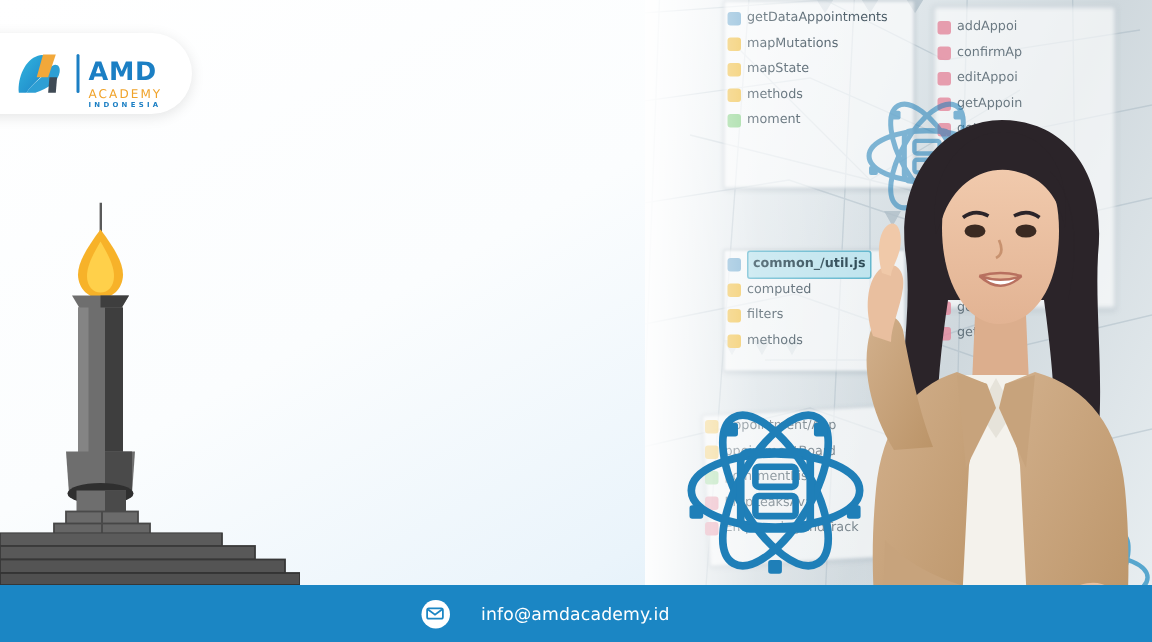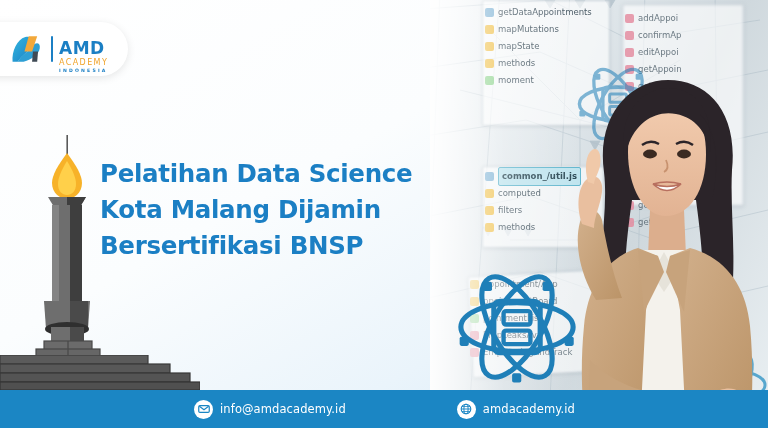--- a/index.html
+++ b/index.html
@@ -97,21 +97,21 @@
     font-weight:bold;font-size:24.5px;line-height:36px;
     color:#1b7fc4;letter-spacing:-.3px;
   }
   .headline div{white-space:nowrap;}
   
   .footer{
     position:absolute;left:0;bottom:0;width:768px;height:38px;
     background:#1b86c4;
     display:flex;align-items:center;justify-content:center;gap:26px;
   }
-  .fitem{display:flex;align-items:center;gap:7px;padding-left:43px;}
+  .fitem{display:flex;align-items:center;gap:21px;padding-left:43px;}
   .fic{
     width:19px;height:19px;border-radius:50%;background:#ffffff;
     display:flex;align-items:center;justify-content:center;flex:0 0 auto;
   }
   .ftxt{
     font-family:"DejaVu Sans",sans-serif;font-size:11.5px;color:#ffffff;
     letter-spacing:.1px;white-space:nowrap;
   }
   .fgap{width:16px;}
 </style>
@@ -444,50 +444,33 @@
       <path d="M27 20 L33 20 L32 32 L26 32 Z" fill="#3f4a55"></path>
     </svg>
     <div class="logo-div"></div>
     <div class="logo-txt">
       <span class="logo-amd">AMD</span>
       <span class="logo-acad">ACADEMY</span>
       <span class="logo-indo">INDONESIA</span>
     </div>
   </div>
 
-  <div class="headline">
-    <div>Pelatihan Data Science</div>
-    <div>Kota Malang Dijamin</div>
-    <div>Bersertifikasi BNSP</div>
-  </div>
 
   <div class="footer">
 
     <div class="fitem">
       <span class="fic">
         <svg width="12" height="12" viewBox="0 0 16 16">
           <rect x="1" y="3.4" width="14" height="9.2" rx="1.6" fill="none" stroke="#1b86c4" stroke-width="1.6"></rect>
           <path d="M1.8 4.4 L8 9 L14.2 4.4" fill="none" stroke="#1b86c4" stroke-width="1.6"></path>
         </svg>
       </span>
       <span class="ftxt">info@amdacademy.id</span>
     </div>
 
     <div class="fgap"></div>
 
-    <div class="fitem">
-      <span class="fic">
-        <svg width="12" height="12" viewBox="0 0 16 16">
-          <circle cx="8" cy="8" r="6.4" fill="none" stroke="#1b86c4" stroke-width="1.5"></circle>
-          <ellipse cx="8" cy="8" rx="2.8" ry="6.4" fill="none" stroke="#1b86c4" stroke-width="1.3"></ellipse>
-          <line x1="1.6" y1="8" x2="14.4" y2="8" stroke="#1b86c4" stroke-width="1.3"></line>
-          <line x1="2.6" y1="4.6" x2="13.4" y2="4.6" stroke="#1b86c4" stroke-width="1.1"></line>
-          <line x1="2.6" y1="11.4" x2="13.4" y2="11.4" stroke="#1b86c4" stroke-width="1.1"></line>
-        </svg>
-      </span>
-      <span class="ftxt">amdacademy.id</span>
-    </div>
 
     <div class="fgap"></div>
 
 
   </div>
 </div>
 
 </body></html>

